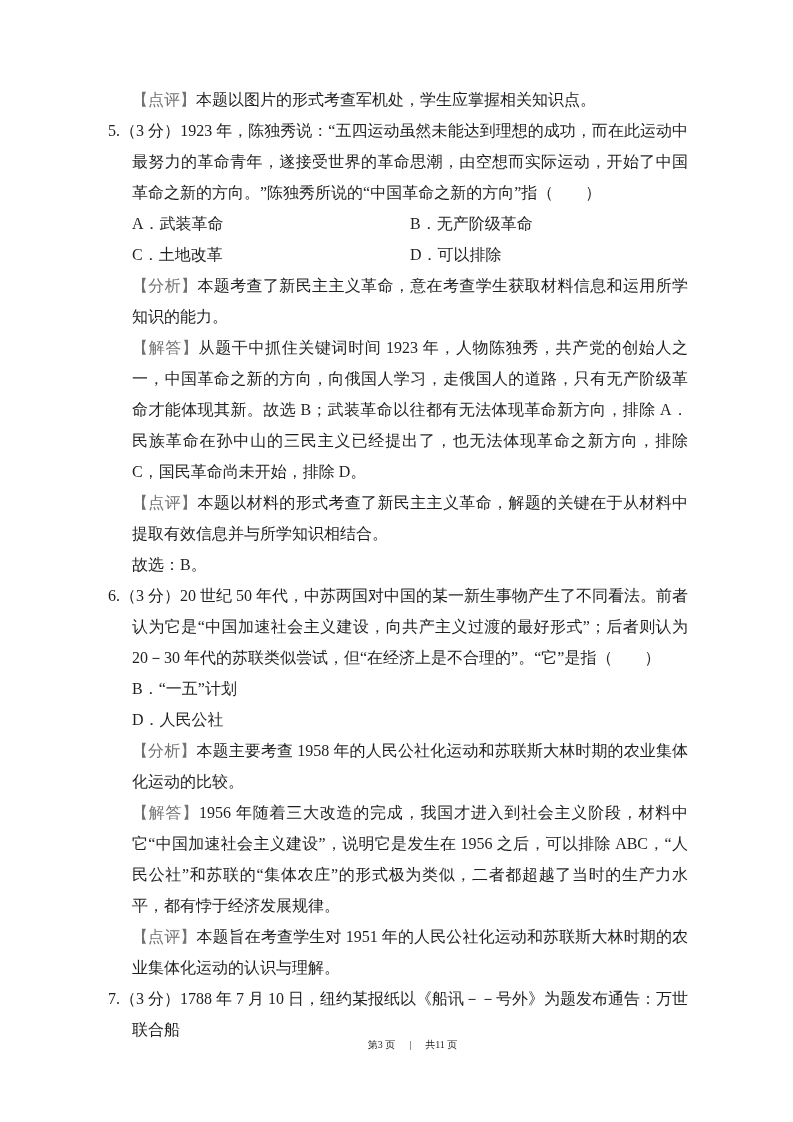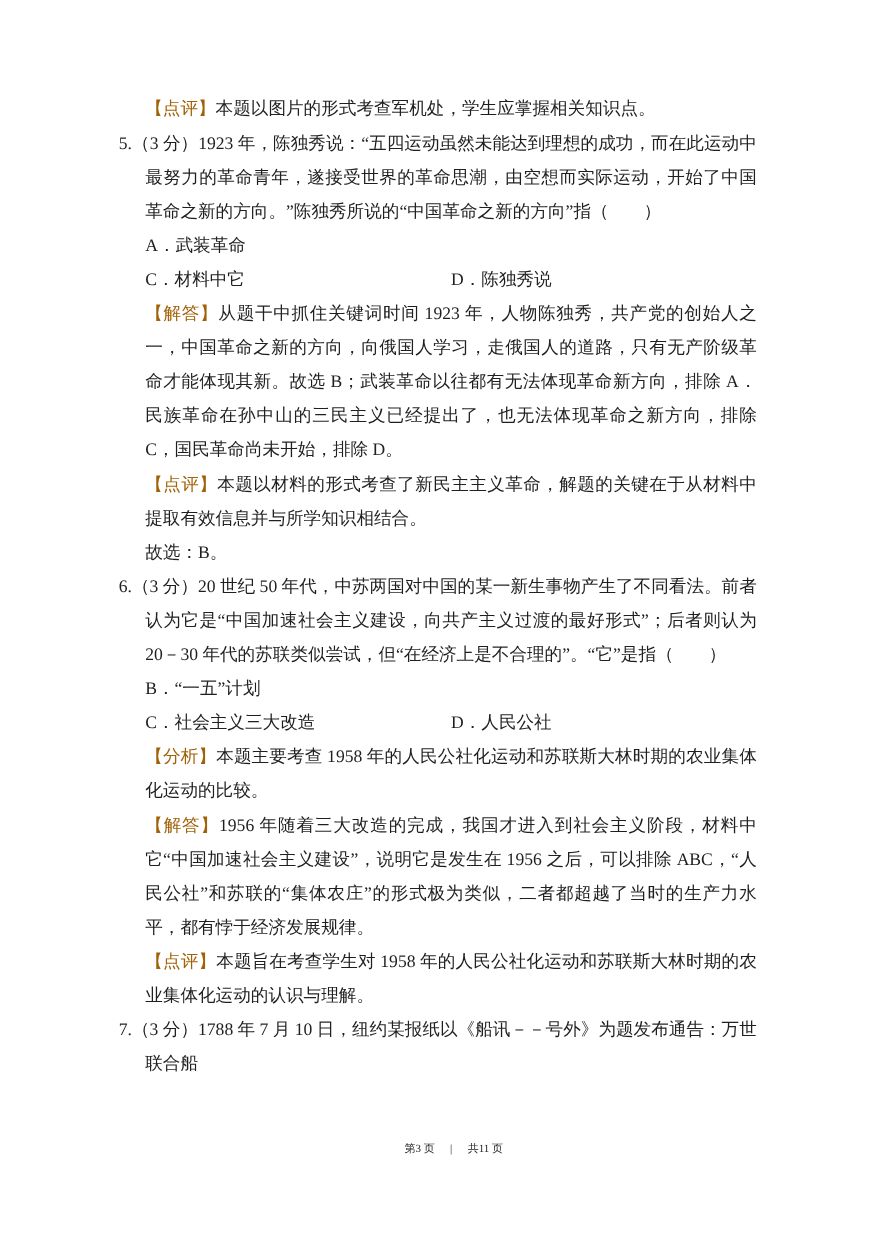--- a/index.html
+++ b/index.html
@@ -28,21 +28,21 @@
   
   .q-stem {
     padding-left: 24px;
     text-indent: -24px;
   }
   
   .indent {
     margin-left: 24px;
   }
   .label {
-    color: #a16207;
+    color: #737373;
   }
   .opt-row {
     display: flex;
     margin-left: 24px;
     font-family: Liberation Serif, serif;
   }
   .opt-row .col1 {
     width: 278px;
     flex-shrink: 0;
   }
@@ -66,40 +66,41 @@
 <body>
 
 <div class="page">
   <div class="content">
 
     <p class="para indent"><span class="label">【点评】</span><span>本题以图片的形式考查军机处，学生应掌握相关知识点。</span></p>
 
     <p class="para q-stem"><span>5.</span><span>（3 分）1923 年，陈独秀说：“五四运动虽然未能达到理想的成功，而在此运动中最努力的革命青年，遂接受世界的革命思潮，由空想而实际运动，开始了中国革命之新的方向。”陈独秀所说的“中国革命之新的方向”指（　　）</span></p>
     <div class="para opt-row">
       <span class="col1">A．武装革命</span>
+      <span>B．无产阶级革命</span>
     </div>
     <div class="para opt-row">
-      <span class="col1">C．材料中它</span>
-      <span>D．陈独秀说</span>
+      <span class="col1">C．土地改革</span>
+      <span>D．可以排除</span>
     </div>
+    <p class="para indent"><span class="label">【分析】</span><span>本题考查了新民主主义革命，意在考查学生获取材料信息和运用所学知识的能力。</span></p>
     <p class="para indent"><span class="label">【解答】</span><span>从题干中抓住关键词时间 1923 年，人物陈独秀，共产党的创始人之一，中国革命之新的方向，向俄国人学习，走俄国人的道路，只有无产阶级革命才能体现其新。故选 B；武装革命以往都有无法体现革命新方向，排除 A．民族革命在孙中山的三民主义已经提出了，也无法体现革命之新方向，排除 C，国民革命尚未开始，排除 D。</span></p>
     <p class="para indent"><span class="label">【点评】</span><span>本题以材料的形式考查了新民主主义革命，解题的关键在于从材料中提取有效信息并与所学知识相结合。</span></p>
     <p class="para indent"><span>故选：B。</span></p>
 
     <p class="para q-stem"><span>6.</span><span>（3 分）20 世纪 50 年代，中苏两国对中国的某一新生事物产生了不同看法。前者认为它是“中国加速社会主义建设，向共产主义过渡的最好形式”；后者则认为 20－30 年代的苏联类似尝试，但“在经济上是不合理的”。“它”是指（　　）</span></p>
     <div class="para opt-row">
       <span>B．“一五”计划</span>
     </div>
     <div class="para opt-row">
-      <span class="col1">C．社会主义三大改造</span>
       <span>D．人民公社</span>
     </div>
     <p class="para indent"><span class="label">【分析】</span><span>本题主要考查 1958 年的人民公社化运动和苏联斯大林时期的农业集体化运动的比较。</span></p>
     <p class="para indent"><span class="label">【解答】</span><span>1956 年随着三大改造的完成，我国才进入到社会主义阶段，材料中它“中国加速社会主义建设”，说明它是发生在 1956 之后，可以排除 ABC，“人民公社”和苏联的“集体农庄”的形式极为类似，二者都超越了当时的生产力水平，都有悖于经济发展规律。</span></p>
-    <p class="para indent"><span class="label">【点评】</span><span>本题旨在考查学生对 1958 年的人民公社化运动和苏联斯大林时期的农业集体化运动的认识与理解。</span></p>
+    <p class="para indent"><span class="label">【点评】</span><span>本题旨在考查学生对 1951 年的人民公社化运动和苏联斯大林时期的农业集体化运动的认识与理解。</span></p>
 
     <p class="para q-stem"><span>7.</span><span>（3 分）1788 年 7 月 10 日，纽约某报纸以《船讯－－号外》为题发布通告：万世联合船</span></p>
 
   </div>
 
   <div class="footer">
     <span>第3 页</span><span class="sep">|</span><span>共11 页</span>
   </div>
 </div>
 

